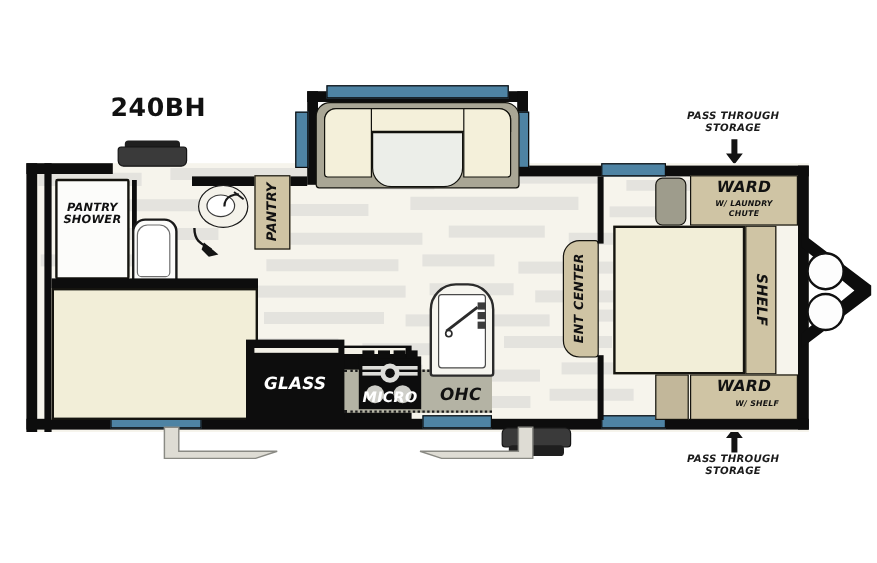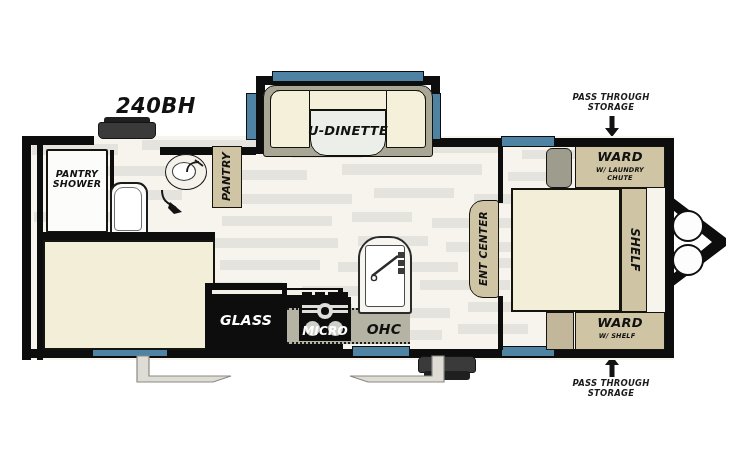--- a/index.html
+++ b/index.html
@@ -12,28 +12,26 @@
     width: 731px;
     height: 469px;
     background: #ffffff;
     font-family: "Liberation Sans", sans-serif;
     overflow: hidden;
   }
   .abs { position: absolute; }
 
   
   #model-number {
-    left: 92px; top: 94px;
+    left: 92px; top: 78px;
     font-size: 21px;
     font-weight: bold;
-    font-style: italic;
     letter-spacing: 0.5px;
     color: #111111;
     font-family: "DejaVu Sans", sans-serif;
-    margin-left: 24px;
   }
 
   
   .callout {
     font-size: 8.5px;
     font-weight: bold;
     font-style: italic;
     color: #1b1b1b;
     text-align: center;
     line-height: 1.15;
@@ -267,21 +265,20 @@
 
   <div class="abs" style="left:270px; top:90px; width:156px; height:20px;
               background:#f4f0da; border:1.4px solid #12120d; border-radius:10px 10px 0 0; box-sizing:border-box;"></div>
   <div class="abs" style="left:270px; top:90px; width:40px; height:58px;
               background:#f4f0da; border:1.4px solid #12120d; border-radius:10px 0 0 3px; box-sizing:border-box;"></div>
   <div class="abs" style="left:386px; top:90px; width:40px; height:58px;
               background:#f4f0da; border:1.4px solid #12120d; border-radius:0 10px 3px 0; box-sizing:border-box;"></div>
 
   <div class="abs" style="left:310px; top:110px; width:76px; height:46px;
               background:#eceee9; border:1.4px solid #12120d; border-radius:0 0 16px 16px; box-sizing:border-box;"></div>
-  <div class="abs lbl" style="left:296px; top:124px; width:104px; font-size:13px;">U-DINETTE</div>
 
   <div class="abs unit-dark" style="left:205px; top:288px; width:138px; height:62px;"></div>
 
   <div class="abs" style="left:210px; top:290px; width:128px; height:5px; background:#f3f1e7;"></div>
 
   <div class="abs unit-dark" style="left:205px; top:283px; width:82px; height:67px;"></div>
   <div class="abs" style="left:212px; top:290px; width:70px; height:4px; background:#f3f1e7;"></div>
   <div class="abs lbl lbl-white" style="left:205px; top:313px; width:82px; font-size:14px;">GLASS</div>
 
   <div class="abs unit-grey" style="left:287px; top:308px; width:123px; height:36px;
@@ -332,21 +329,21 @@
 
   <div class="abs unit-tan" style="left:575px; top:146px; width:90px; height:42px;"></div>
   <div class="abs lbl" style="left:575px; top:150px; width:90px; font-size:13px;">WARD</div>
   <div class="abs lbl" style="left:575px; top:166px; width:90px; font-size:6.5px; white-space:pre-line; line-height:1.3;">W/ LAUNDRY
 CHUTE</div>
 
   <div class="abs unit-grey" style="left:546px; top:148px; width:26px; height:40px; background:#9e9c8c; border-radius:6px;"></div>
 
   <div class="abs unit-tan" style="left:575px; top:312px; width:90px; height:38px;"></div>
   <div class="abs lbl" style="left:575px; top:316px; width:90px; font-size:13px;">WARD</div>
-  <div class="abs lbl" style="left:572px; top:333px; width:90px; font-size:6.5px;">W/ SHELF</div>
+  <div class="abs lbl" style="left:586px; top:333px; width:90px; font-size:6.5px;">W/ SHELF</div>
 
   <div class="abs unit-tan" style="left:546px; top:312px; width:28px; height:38px; background:#c2b79a;"></div>
 
   <svg class="abs" style="left:135px; top:356px;" width="110" height="36">
     <path d="M2,0 L2,26 L78,26 L96,20 L14,20 L14,0 Z" fill="#dedcd4" stroke="#8a8a84" stroke-width="1.2"></path>
   </svg>
   <svg class="abs" style="left:348px; top:356px;" width="110" height="36">
     <path d="M96,0 L96,26 L20,26 L2,20 L84,20 L84,0 Z" fill="#dedcd4" stroke="#8a8a84" stroke-width="1.2"></path>
   </svg>
 

